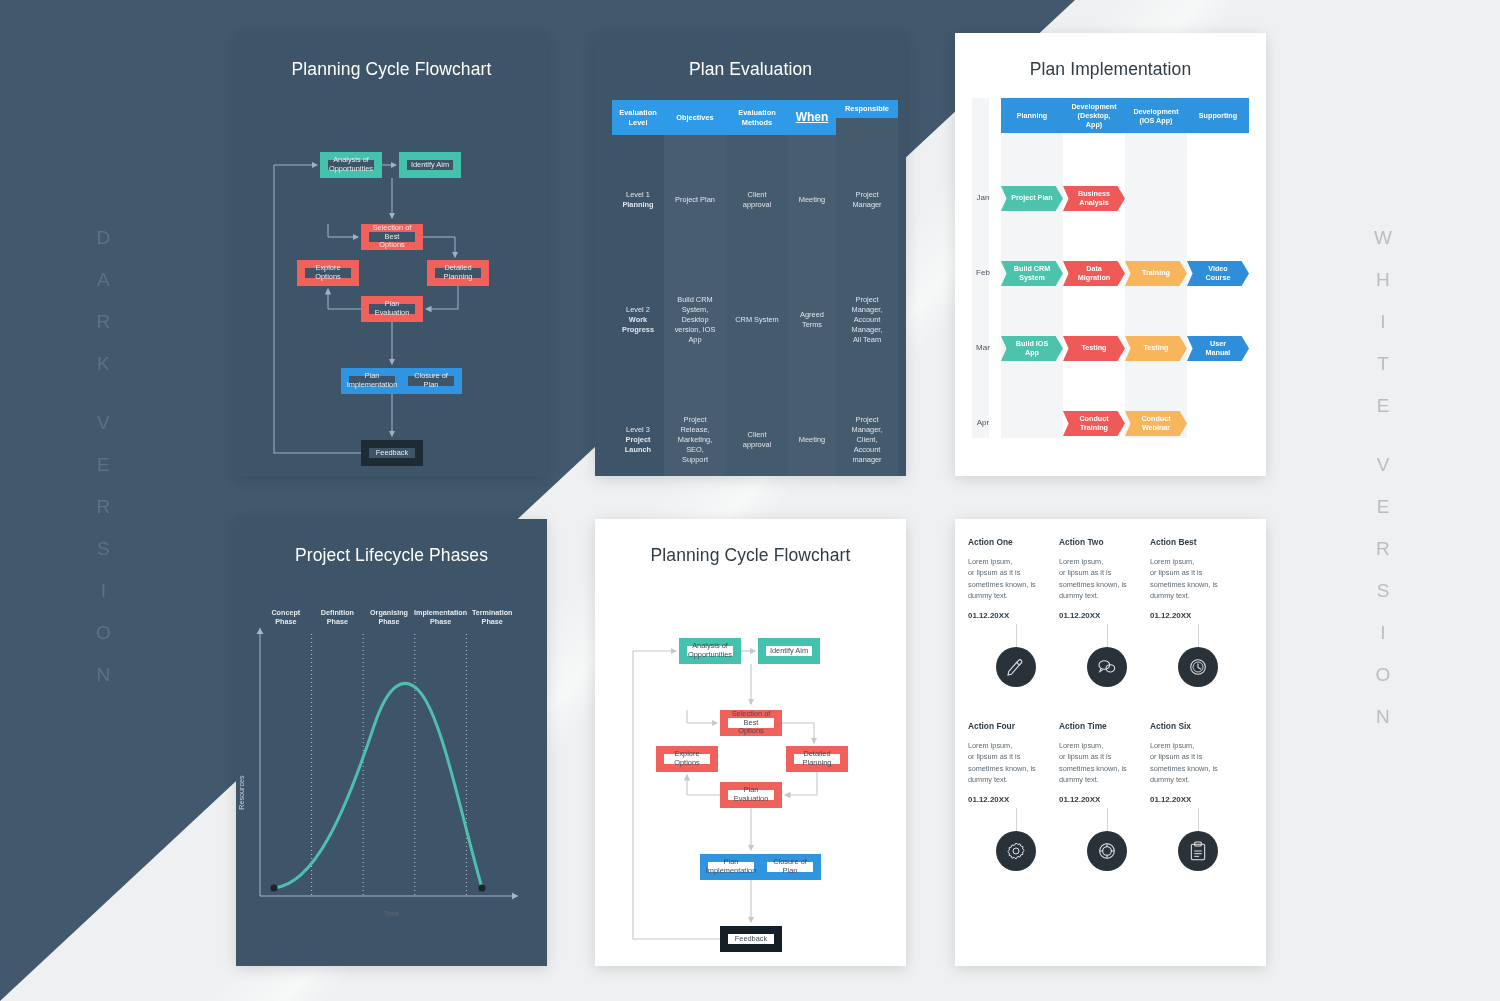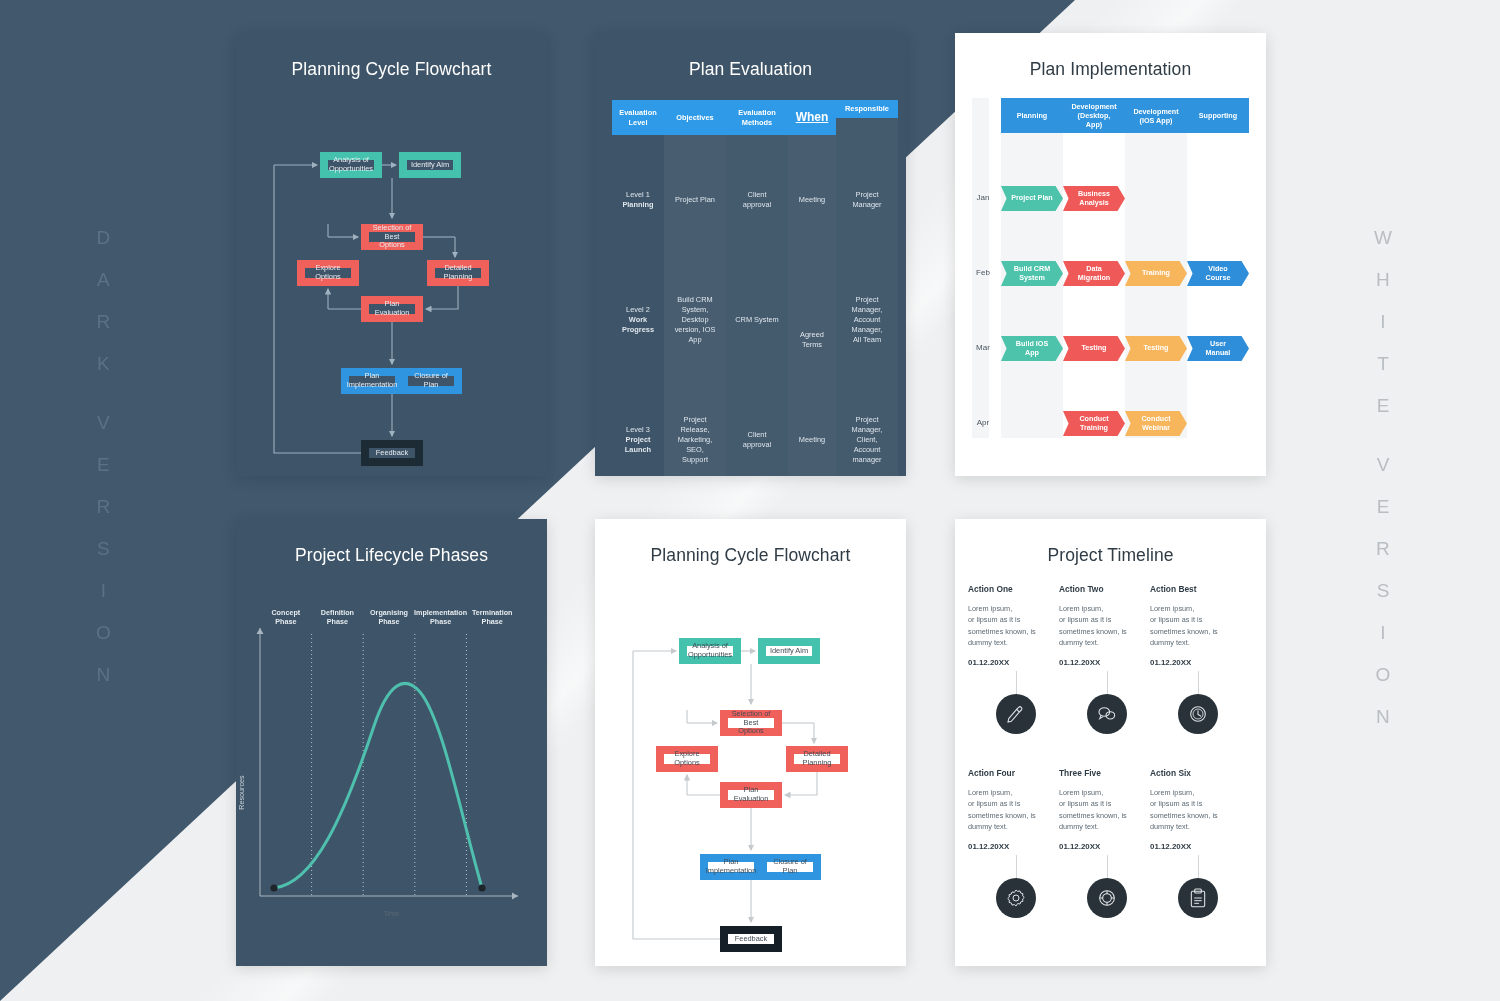--- a/index.html
+++ b/index.html
@@ -196,21 +196,21 @@
       <div style="position: absolute; left: 193px; top: 0px; width: 48px; height: 35px; background: rgb(46, 154, 232); color: rgb(255, 255, 255); font-weight: bold; font-size: 12px; text-align: center; display: flex; align-items: center; justify-content: center; line-height: 1.25; text-decoration: underline;">When</div>
       <div style="position: absolute; left: 241px; top: 0px; width: 62px; height: 18px; background: rgb(46, 154, 232); color: rgb(255, 255, 255); font-weight: bold; font-size: 7.4px; text-align: center; display: flex; align-items: center; justify-content: center; line-height: 1.25;">Responsible</div>
       <div style="position: absolute; left: 17px; top: 100px; width: 52px; transform: translateY(-50%); font-size: 7.4px; color: rgb(223, 230, 236); text-align: center; line-height: 1.35;"><span style="color:#dfe6ec">Level 1</span><br><b>Planning</b></div>
       <div style="position: absolute; left: 69px; top: 100px; width: 62px; transform: translateY(-50%); font-size: 7.4px; color: rgb(223, 230, 236); text-align: center; line-height: 1.35;">Project Plan</div>
       <div style="position: absolute; left: 131px; top: 100px; width: 62px; transform: translateY(-50%); font-size: 7.4px; color: rgb(223, 230, 236); text-align: center; line-height: 1.35;">Client<br>approval</div>
       <div style="position: absolute; left: 193px; top: 100px; width: 48px; transform: translateY(-50%); font-size: 7.4px; color: rgb(223, 230, 236); text-align: center; line-height: 1.35;">Meeting</div>
       <div style="position: absolute; left: 241px; top: 100px; width: 62px; transform: translateY(-50%); font-size: 7.4px; color: rgb(223, 230, 236); text-align: center; line-height: 1.35;">Project<br>Manager</div>
       <div style="position: absolute; left: 17px; top: 220px; width: 52px; transform: translateY(-50%); font-size: 7.4px; color: rgb(223, 230, 236); text-align: center; line-height: 1.35;"><span style="color:#dfe6ec">Level 2</span><br><b>Work<br>Progress</b></div>
       <div style="position: absolute; left: 69px; top: 220px; width: 62px; transform: translateY(-50%); font-size: 7.4px; color: rgb(223, 230, 236); text-align: center; line-height: 1.35;">Build CRM<br>System,<br>Desktop<br>version, IOS<br>App</div>
       <div style="position: absolute; left: 131px; top: 220px; width: 62px; transform: translateY(-50%); font-size: 7.4px; color: rgb(223, 230, 236); text-align: center; line-height: 1.35;">CRM System</div>
-      <div style="position: absolute; left: 193px; top: 220px; width: 48px; transform: translateY(-50%); font-size: 7.4px; color: rgb(223, 230, 236); text-align: center; line-height: 1.35; margin-top: 20px;">Agreed<br>Terms</div>
+      <div style="position: absolute; left: 193px; top: 220px; width: 48px; transform: translateY(-50%); font-size: 7.4px; color: rgb(223, 230, 236); text-align: center; line-height: 1.35;">Agreed<br>Terms</div>
       <div style="position: absolute; left: 241px; top: 220px; width: 62px; transform: translateY(-50%); font-size: 7.4px; color: rgb(223, 230, 236); text-align: center; line-height: 1.35;">Project<br>Manager,<br>Account<br>Manager,<br>All Team</div>
       <div style="position: absolute; left: 17px; top: 340px; width: 52px; transform: translateY(-50%); font-size: 7.4px; color: rgb(223, 230, 236); text-align: center; line-height: 1.35;"><span style="color:#dfe6ec">Level 3</span><br><b>Project<br>Launch</b></div>
       <div style="position: absolute; left: 69px; top: 340px; width: 62px; transform: translateY(-50%); font-size: 7.4px; color: rgb(223, 230, 236); text-align: center; line-height: 1.35;">Project<br>Release,<br>Marketing,<br>SEO,<br>Support</div>
       <div style="position: absolute; left: 131px; top: 340px; width: 62px; transform: translateY(-50%); font-size: 7.4px; color: rgb(223, 230, 236); text-align: center; line-height: 1.35;">Client<br>approval</div>
       <div style="position: absolute; left: 193px; top: 340px; width: 48px; transform: translateY(-50%); font-size: 7.4px; color: rgb(223, 230, 236); text-align: center; line-height: 1.35;">Meeting</div>
       <div style="position: absolute; left: 241px; top: 340px; width: 62px; transform: translateY(-50%); font-size: 7.4px; color: rgb(223, 230, 236); text-align: center; line-height: 1.35;">Project<br>Manager,<br>Client,<br>Account<br>manager</div>
     </div>
 </div>
 
 <div class="card white" id="card-gantt">
@@ -291,21 +291,20 @@
       <div class="fbox bx-red" style="left: 61px; top: 180px; width: 62px; height: 26px;">Explore<br>Options</div>
       <div class="fbox bx-red" style="left: 191px; top: 180px; width: 62px; height: 26px;">Detailed<br>Planning</div>
       <div class="fbox bx-red" style="left: 125px; top: 216px; width: 62px; height: 26px;">Plan<br>Evaluation</div>
       <div class="fbox bx-blue" style="left: 105px; top: 288px; width: 62px; height: 26px;">Plan<br>Implementation</div>
       <div class="fbox bx-blue" style="left: 164px; top: 288px; width: 62px; height: 26px;">Closure of Plan</div>
       <div class="fbox bx-dark" style="left: 125px; top: 360px; width: 62px; height: 26px;">Feedback</div>
     </div>
 </div>
 
 <div class="card white" id="card-timeline">
-  <div class="card-title title-light" style="margin-top:26px">Project Timeline</div>
   <div id="timeline" style="position:relative;width:100%;height:380px">
       <div class="tl-item" style="left: 13px; top: 18px;">
         <div class="tl-title">Action One</div>
         <div class="tl-body">Lorem ipsum,<br>or lipsum as it is<br>sometimes known, is<br>dummy text.</div>
         <div class="tl-date">01.12.20XX</div>
         <div class="tl-stem"></div>
         <div class="tl-circle">
           <svg width="24" height="24" viewBox="0 0 36 36">
             <path d="M7 25 L19 11 l4 4 L11 29 L6 30 z" fill="none" stroke="#dfe3e6" stroke-width="1.6"></path>
             <path d="M19 11 l3-3 a2.5 2.5 0 0 1 4 4 l-3 3" fill="none" stroke="#dfe3e6" stroke-width="1.6"></path>
@@ -344,21 +343,21 @@
         <div class="tl-date">01.12.20XX</div>
         <div class="tl-stem"></div>
         <div class="tl-circle">
           <svg width="24" height="24" viewBox="0 0 36 36">
             <path d="M18 6 l2.6 2.2 3.3-.9 1.2 3.2 3.3 1 -.5 3.4 2.5 2.3 -2.5 2.3 .5 3.4 -3.3 1 -1.2 3.2 -3.3-.9 L18 30 l-2.6-2.2 -3.3 .9 -1.2-3.2 -3.3-1 .5-3.4 L5.6 18.8 8.1 16.5 7.6 13.1 10.9 12.1 12.1 8.9 15.4 9.8 z" fill="none" stroke="#dfe3e6" stroke-width="1.5" stroke-linejoin="round"></path>
             <circle cx="18" cy="18" r="4.5" fill="none" stroke="#dfe3e6" stroke-width="1.5"></circle>
           </svg>
         </div>
       </div>
       <div class="tl-item" style="left: 104px; top: 202px;">
-        <div class="tl-title">Three Five</div>
+        <div class="tl-title">Action Time</div>
         <div class="tl-body">Lorem ipsum,<br>or lipsum as it is<br>sometimes known, is<br>dummy text.</div>
         <div class="tl-date">01.12.20XX</div>
         <div class="tl-stem"></div>
         <div class="tl-circle">
           <svg width="24" height="24" viewBox="0 0 36 36">
             <circle cx="18" cy="18" r="11" fill="none" stroke="#dfe3e6" stroke-width="1.6"></circle>
             <circle cx="18" cy="18" r="6.5" fill="none" stroke="#dfe3e6" stroke-width="1.6"></circle>
             <path d="M18 7 v5 M18 24 v5 M7 18 h5 M24 18 h5" stroke="#dfe3e6" stroke-width="1.6"></path>
           </svg>
         </div>

